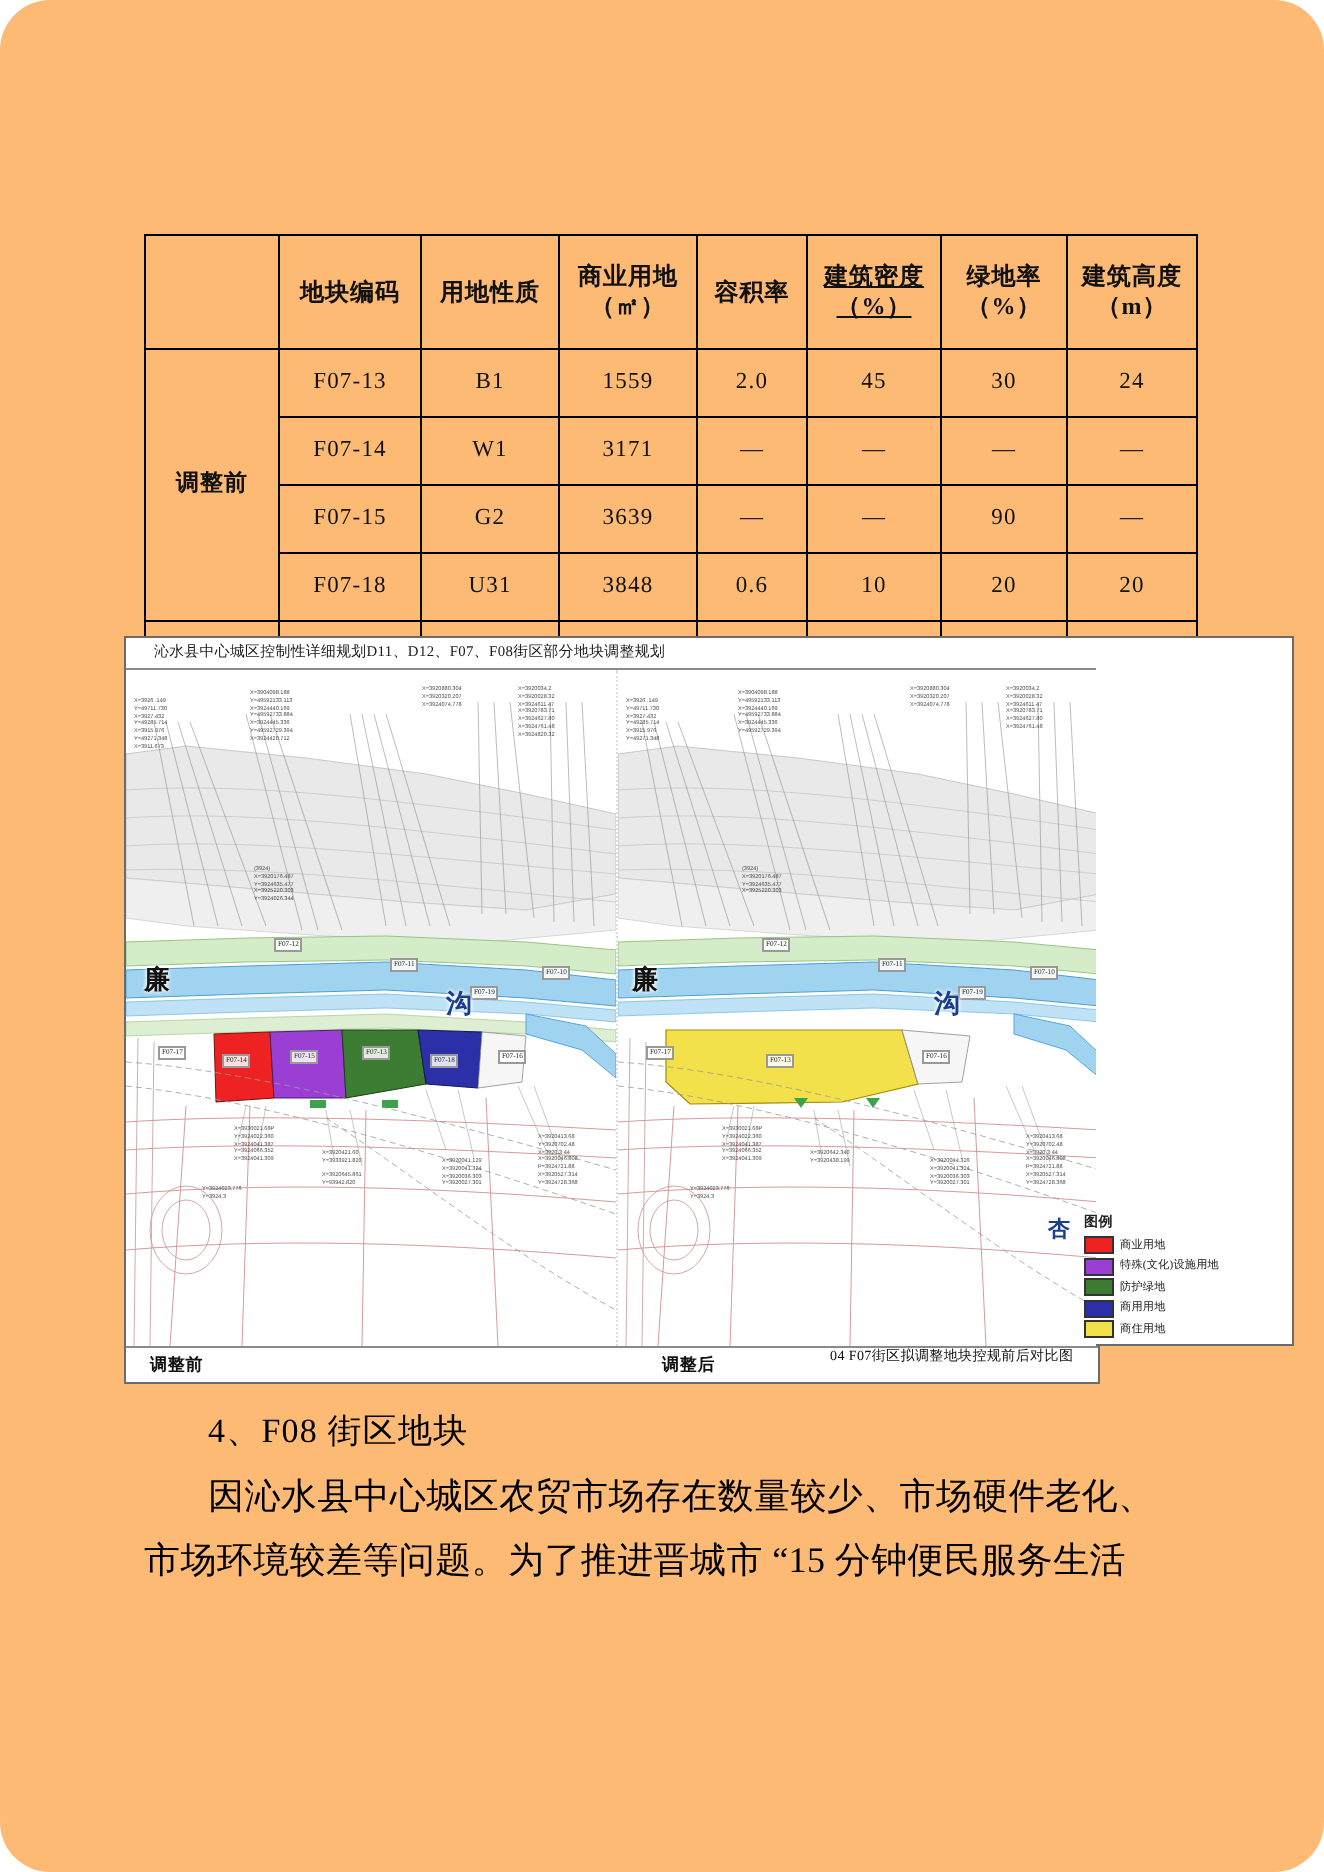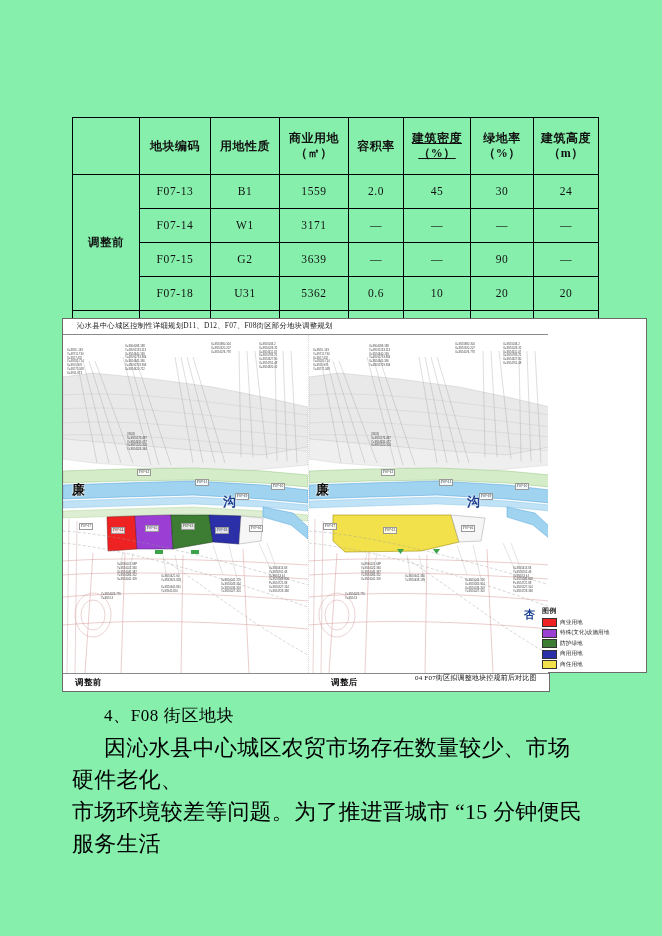--- a/index.html
+++ b/index.html
@@ -14,21 +14,22 @@
     font-family: "Liberation Serif", "DejaVu Serif", serif;
     color: #000;
     overflow: hidden;
   }
 
   
   .page {
     position: absolute;
     left: 0; top: 0;
     width: 662px; height: 936px;
-    background: #86efac;
+    background: #fdba74;
+    border-radius: 25px;
   }
 
   
   .spec-table-wrap {
     position: absolute;
     left: 72px;
     top: 117px;
     width: 518px;
   }
   table.spec-table {
@@ -293,21 +294,21 @@
           <td class="num">G2</td>
           <td class="num">3639</td>
           <td class="num">—</td>
           <td class="num">—</td>
           <td class="num">90</td>
           <td class="num">—</td>
         </tr>
         <tr>
           <td class="num">F07-18</td>
           <td class="num">U31</td>
-          <td class="num">5362</td>
+          <td class="num">3848</td>
           <td class="num">0.6</td>
           <td class="num">10</td>
           <td class="num">20</td>
           <td class="num">20</td>
         </tr>
         <tr>
           <td class="group-label">调整后</td>
           <td class="num">F07-13</td>
           <td class="num">RB</td>
           <td class="num">12217</td>
@@ -628,19 +629,19 @@
     <div class="legend-row">
       <span class="legend-sw" style="background:#f2e14a;"></span>
       <span class="legend-tx">商住用地</span>
     </div>
   </div>
 
   <div class="fig-caption">04  F07街区拟调整地块控规前后对比图</div>
 
   <div style="position:absolute; left:72px; top:700px; width:520px;">
     <div style="font-size:17px; line-height:32px; letter-spacing:0.6px; text-indent:32px;">4、F08 街区地块</div>
-    <div style="font-size:22px; line-height:32px; letter-spacing:0.2px;">
+    <div style="font-size:18px; line-height:32px; letter-spacing:0.2px;">
       <div style="text-indent:32px;">因沁水县中心城区农贸市场存在数量较少、市场硬件老化、</div>
       <div>市场环境较差等问题。为了推进晋城市 “15 分钟便民服务生活</div>
     </div>
   </div>
 
 </div>
 
 </body></html>

